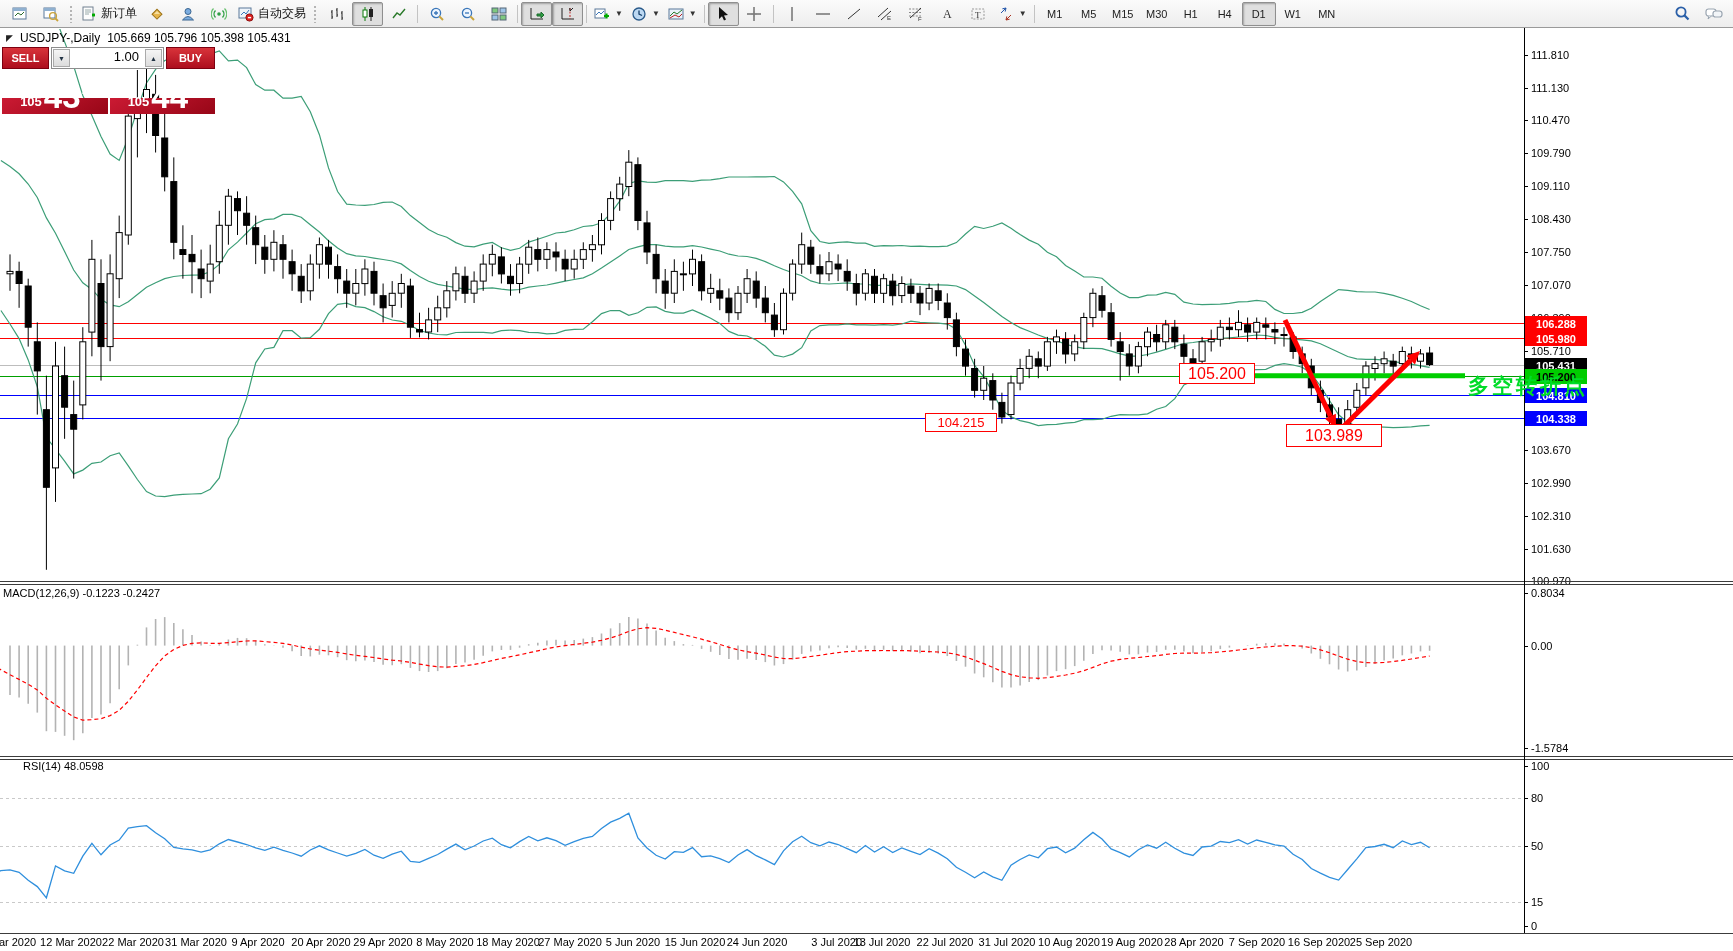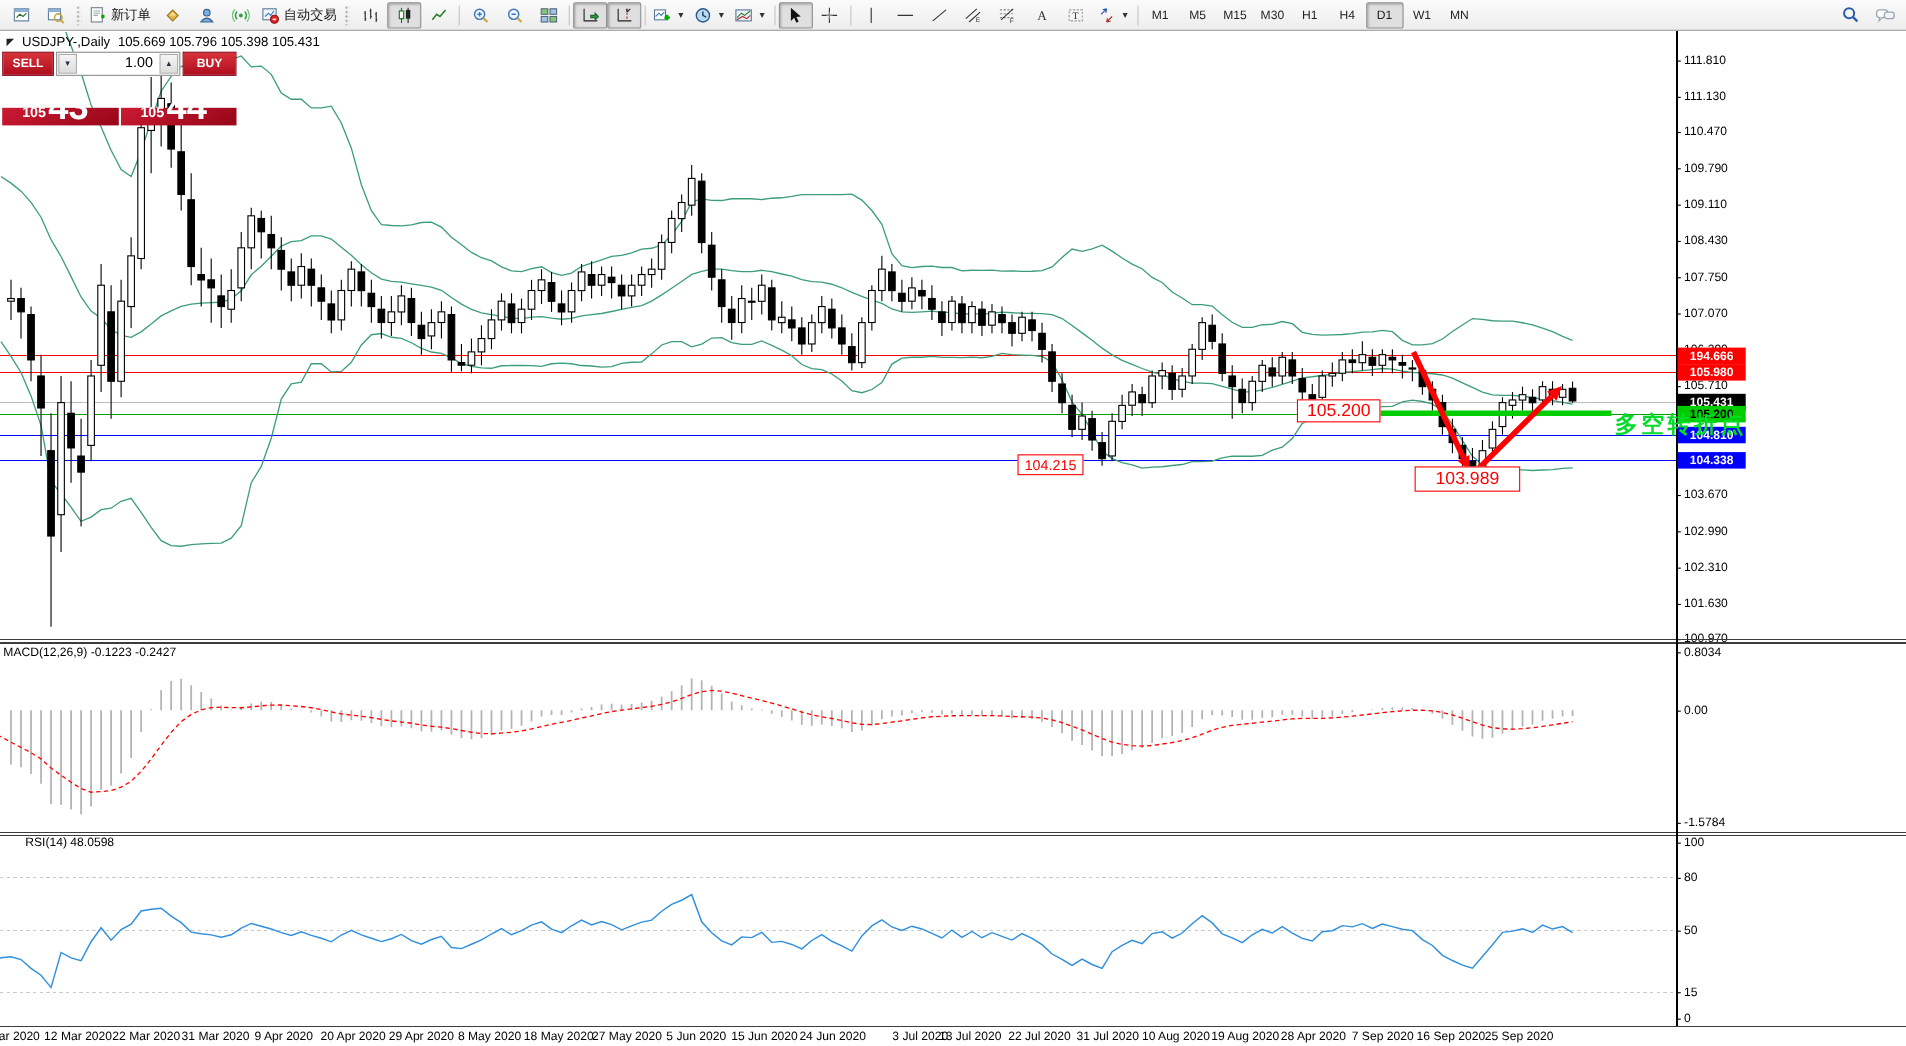--- a/index.html
+++ b/index.html
@@ -879,21 +879,21 @@
       <div class="axtick" style="top:766px;"></div>
       <div class="axlab" style="top:760px;">100</div>
       <div class="axtick" style="top:798px;"></div>
       <div class="axlab" style="top:792px;">80</div>
       <div class="axtick" style="top:846px;"></div>
       <div class="axlab" style="top:840px;">50</div>
       <div class="axtick" style="top:902px;"></div>
       <div class="axlab" style="top:896px;">15</div>
       <div class="axtick" style="top:926px;"></div>
       <div class="axlab" style="top:920px;">0</div>
-      <div class="badge" style="top:316px;background:#ff0000;color:#ffffff;">194.666</div>
+      <div class="badge" style="top:316px;background:#ff0000;color:#ffffff;">106.288</div>
       <div class="badge" style="top:331px;background:#ff0000;color:#ffffff;">105.980</div>
       <div class="badge" style="top:358px;background:#000000;color:#ffffff;">105.431</div>
       <div class="badge" style="top:369px;background:#00cc00;color:#000000;">105.200</div>
       <div class="badge" style="top:388px;background:#0000ff;color:#ffffff;">104.810</div>
       <div class="badge" style="top:411px;background:#0000ff;color:#ffffff;">104.338</div>
       <div class="dlab" style="left:13px;">Mar 2020</div>
       <div class="dlab" style="left:71px;">12 Mar 2020</div>
       <div class="dlab" style="left:133px;">22 Mar 2020</div>
       <div class="dlab" style="left:196px;">31 Mar 2020</div>
       <div class="dlab" style="left:258px;">9 Apr 2020</div>
@@ -909,16 +909,16 @@
       <div class="dlab" style="left:882px;">13 Jul 2020</div>
       <div class="dlab" style="left:945px;">22 Jul 2020</div>
       <div class="dlab" style="left:1007px;">31 Jul 2020</div>
       <div class="dlab" style="left:1069px;">10 Aug 2020</div>
       <div class="dlab" style="left:1132px;">19 Aug 2020</div>
       <div class="dlab" style="left:1194px;">28 Apr 2020</div>
       <div class="dlab" style="left:1257px;">7 Sep 2020</div>
       <div class="dlab" style="left:1319px;">16 Sep 2020</div>
       <div class="dlab" style="left:1381px;">25 Sep 2020</div>
       <div class="pricebox" style="left:1179px;top:363px;width:76px;height:21px;font-size:16px;line-height:19px;">105.200</div>
-      <div class="pricebox" style="left:925px;top:413px;width:60px;height:19px;font-size:13px;line-height:17px;">104.215</div>
+      <div class="pricebox" style="left:925px;top:413px;width:72px;height:19px;font-size:13px;line-height:17px;">104.215</div>
       <div class="pricebox" style="left:1286px;top:424px;width:96px;height:23px;font-size:16px;line-height:21px;">103.989</div>
     </div>
 </div>
 
 </body></html>

